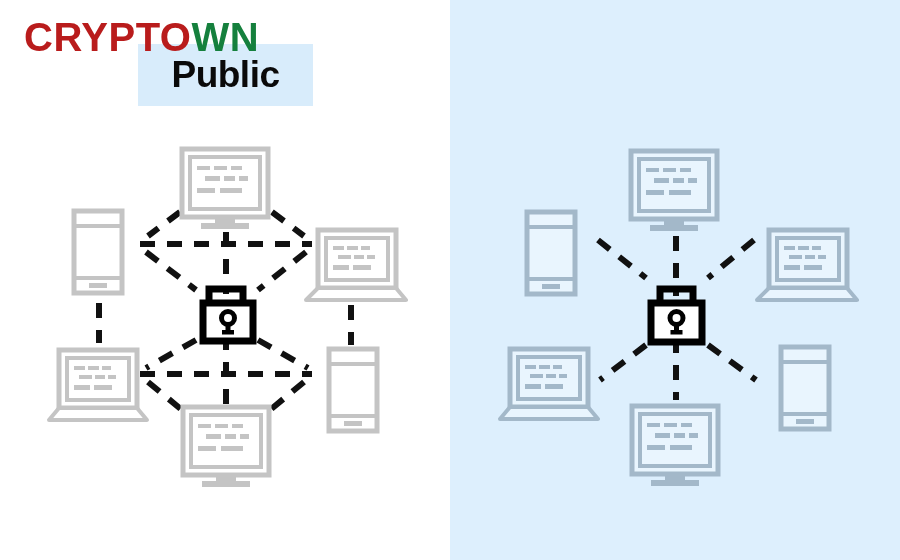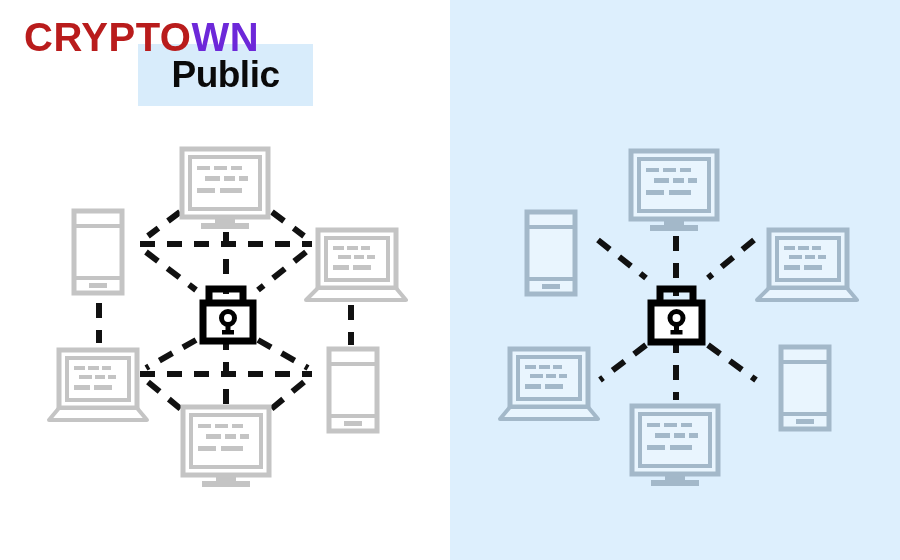--- a/index.html
+++ b/index.html
@@ -17,21 +17,21 @@
   #panel-private{left:450px;background:#ddeffd;}
 
   
   #watermark{
     position:absolute;left:24px;top:17px;
     font-size:40px;font-weight:bold;letter-spacing:0.5px;
     line-height:1;white-space:nowrap;z-index:6;
     pointer-events:none;user-select:none;
   }
   #watermark .wm-a{color:#b91c1c;}
-  #watermark .wm-b{color:#6d28d9;}
+  #watermark .wm-b{color:#15803d;}
 
   
   .heading{
     position:absolute;z-index:5;
     display:flex;align-items:center;justify-content:center;
     font-weight:bold;color:#0a0a0a;
     letter-spacing:-0.5px;
   }
   #heading-public{
     left:138px;top:44px;width:175px;height:62px;

